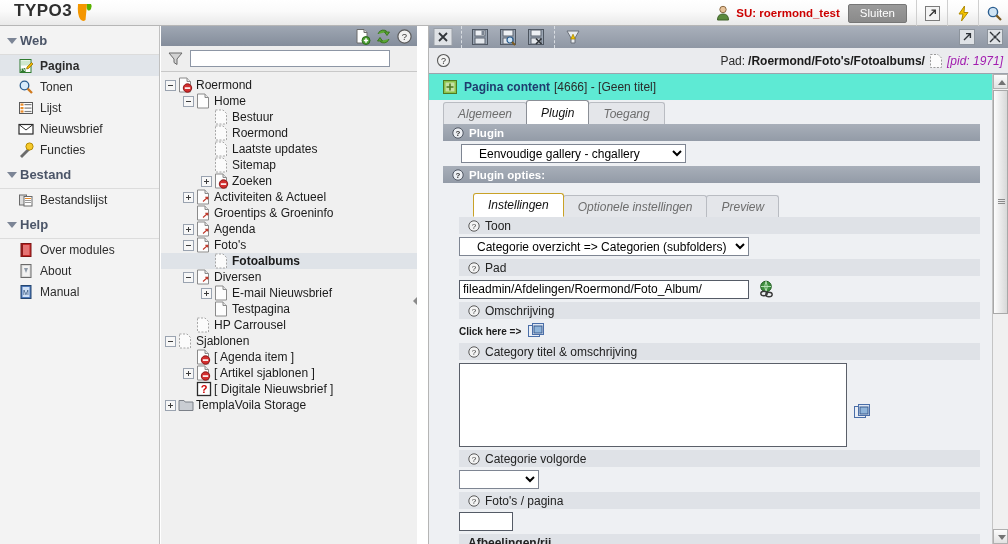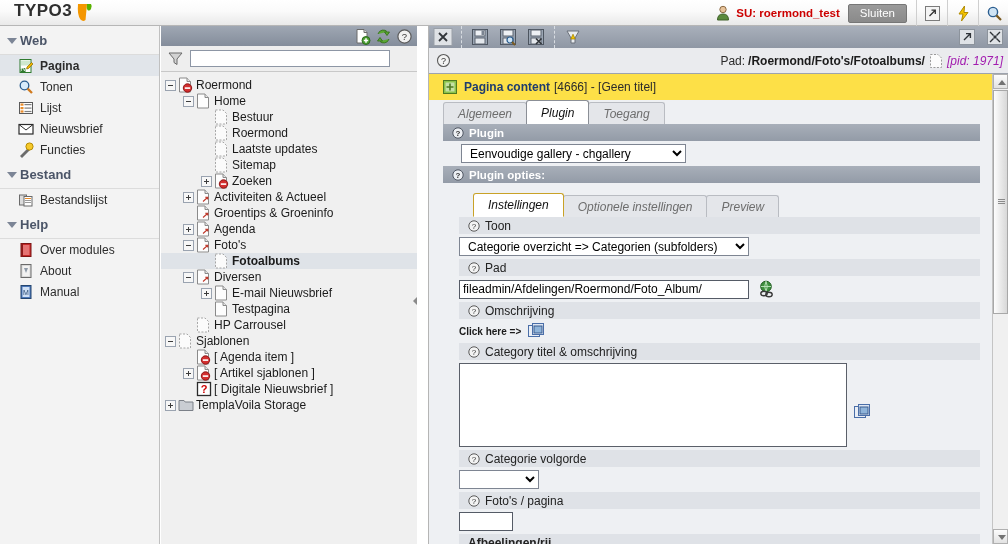--- a/index.html
+++ b/index.html
@@ -180,21 +180,21 @@
     margin-left: auto; display: flex; align-items: center;
     padding-right: 6px; font-size: 12px;
   }
   #path-label { color: #2b2b2b; margin-right: 3px; }
   #path-value { font-weight: bold; color: #1b1b1b; }
   #path-doc-icon { width: 14px; height: 16px; margin: 0 4px; }
   #path-pid { font-style: italic; color: #a21caf; }
 
   #doc-header {
     position: absolute; left: 0; top: 48px; width: 565px; height: 26px;
-    background: #fde047;
+    background: #5eead4;
     display: flex; align-items: center; padding-left: 13px;
   }
   #doc-header .dh-icon { width: 16px; height: 16px; margin-right: 6px; }
   #doc-title-main { font-weight: bold; color: #1f3c6e; font-size: 12px; }
   #doc-title-rest { color: #2b2b2b; font-size: 12px; margin-left: 4px; }
 
   
   #formarea {
     position: absolute; left: 0; top: 74px; width: 565px; height: 444px;
     background: #eef0f3; overflow: hidden;
@@ -242,21 +242,21 @@
   .fieldrow {
     background: #eef0f3;
     padding: 3px 0 3px 9px;
     display: flex; align-items: center;
   }
 
   select.sel {
     font-family: "Liberation Sans", sans-serif;
     font-size: 12px; height: 19px;
     border: 1px solid #7e8592; background: #fff;
-    padding-left: 4px;
+    padding-left: 13px;
   }
   input.txt {
     font-family: "Liberation Sans", sans-serif;
     font-size: 12px; height: 19px;
     border: 1px solid #555b66; background: #fff;
     padding: 0 3px;
   }
   textarea.ta {
     font-family: "Liberation Sans", sans-serif;
     font-size: 12px;

